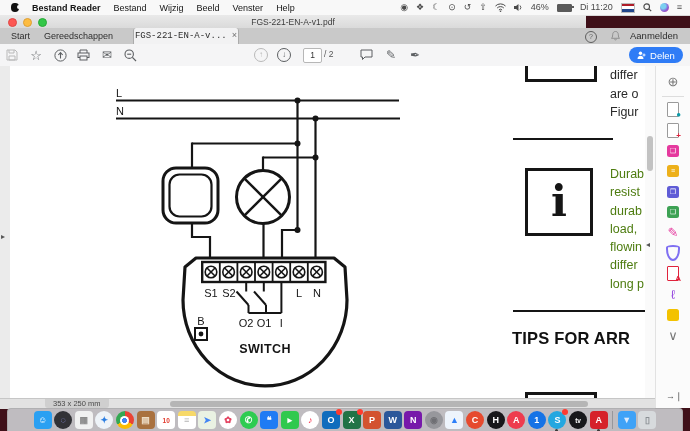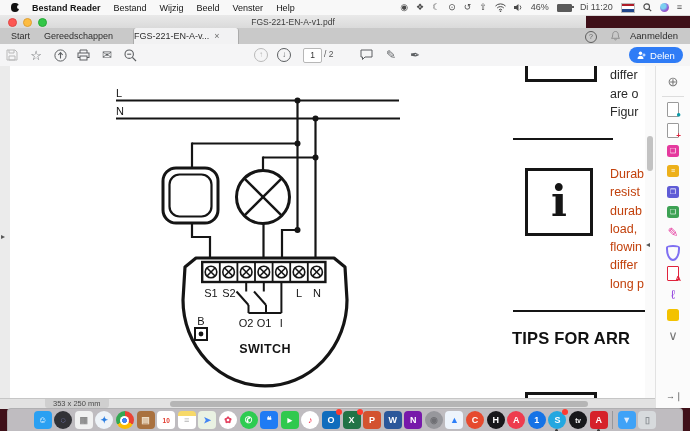--- a/index.html
+++ b/index.html
@@ -28,21 +28,21 @@
   .lights{position:absolute;left:8px;top:3px;display:flex;gap:6px;}
   .light{width:7px;height:7px;border-radius:50%;}
   .lr{background:#fc5753;border:0.5px solid #df4744;}
   .ly{background:#fdbc40;border:0.5px solid #de9f34;}
   .lg{background:#33c748;border:0.5px solid #27aa35;}
   
   .tabbar{position:absolute;left:0;top:28px;width:690px;height:16px;background:#c9c9c9;font-size:9px;color:#2e2e2e;}
   .tab-label{position:absolute;top:0;height:16px;line-height:16px;}
   .tab-active{position:absolute;left:133px;top:0;width:104px;height:16px;background:#f2f2f3;
     border-left:1px solid #ababab;border-right:1px solid #ababab;border-radius:3px 3px 0 0;
-    display:flex;align-items:center;justify-content:flex-start;gap:5px;}
+    display:flex;align-items:center;justify-content:center;gap:5px;font-family:Liberation Mono, monospace;}
   .tab-close{color:#6e6e6e;font-size:9px;}
   .help-circ{position:absolute;left:585px;top:3px;width:10px;height:10px;border:1px solid #5f5f5f;
     border-radius:50%;font-size:7px;line-height:10px;text-align:center;color:#5f5f5f;}
   .bell{position:absolute;left:611px;top:3px;color:#8a8a8a;}
   .signin{position:absolute;left:630px;top:0;height:16px;line-height:16px;font-size:9.5px;color:#2e2e2e;}
   
   .toolbar{position:absolute;left:0;top:44px;width:690px;height:22px;background:#f5f5f6;
     border-bottom:1px solid #cdcdcd;color:#5c5f62;}
   .tb{position:absolute;top:3px;width:16px;height:16px;display:flex;align-items:center;justify-content:center;font-size:12px;}
   .circ-btn{width:12px;height:12px;border:1px solid currentColor;border-radius:50%;
@@ -58,21 +58,21 @@
   .strip-arrow{position:absolute;left:1px;top:166px;font-size:8px;color:#555;}
   .doc{position:absolute;left:10px;top:0;width:635px;height:332px;background:#fff;overflow:hidden;}
   .doc svg text{font-family:"Liberation Sans",sans-serif;fill:#151515;}
   .warnbox-partial{position:absolute;left:515px;top:0;width:66px;height:13px;
     border-left:3px solid #151515;border-right:3px solid #151515;border-bottom:3px solid #151515;}
   .frags{position:absolute;left:600px;top:0;font-size:12.5px;color:#2a2a2a;line-height:18.5px;white-space:nowrap;}
   .rule1{position:absolute;left:503px;top:72px;width:100px;height:2px;background:#151515;}
   .infobox{position:absolute;left:515px;top:102px;width:62px;height:62px;border:3.5px solid #151515;
     display:flex;align-items:center;justify-content:center;}
   .infobox span{font-family:"DejaVu Serif",serif;font-weight:bold;font-size:42px;color:#151515;line-height:1;}
-  .infotext{position:absolute;left:600px;top:99px;font-size:12.5px;color:#c2410c;line-height:18.3px;white-space:nowrap;}
+  .infotext{position:absolute;left:600px;top:99px;font-size:12.5px;color:#4d7c0f;line-height:18.3px;white-space:nowrap;}
   .rule2{position:absolute;left:503px;top:244px;width:134px;height:2px;background:#151515;}
   .tips{position:absolute;left:502px;top:263px;font-size:16.5px;font-weight:bold;color:#111;white-space:nowrap;letter-spacing:0.2px;}
   .box2-partial{position:absolute;left:515px;top:326px;width:66px;height:8px;
     border-left:3px solid #151515;border-right:3px solid #151515;border-top:3.5px solid #151515;}
   
   .vscroll{position:absolute;left:645px;top:0;width:10px;height:342px;background:#fafafa;}
   .vthumb{position:absolute;left:1.5px;top:70px;width:6px;height:35px;background:#c2c2c2;border-radius:3px;}
   .panel-collapse{position:absolute;left:646px;top:174px;font-size:8px;color:#555;}
   
   .toolspanel{position:absolute;left:655px;top:0;width:35px;height:342px;background:#fbfbfb;

